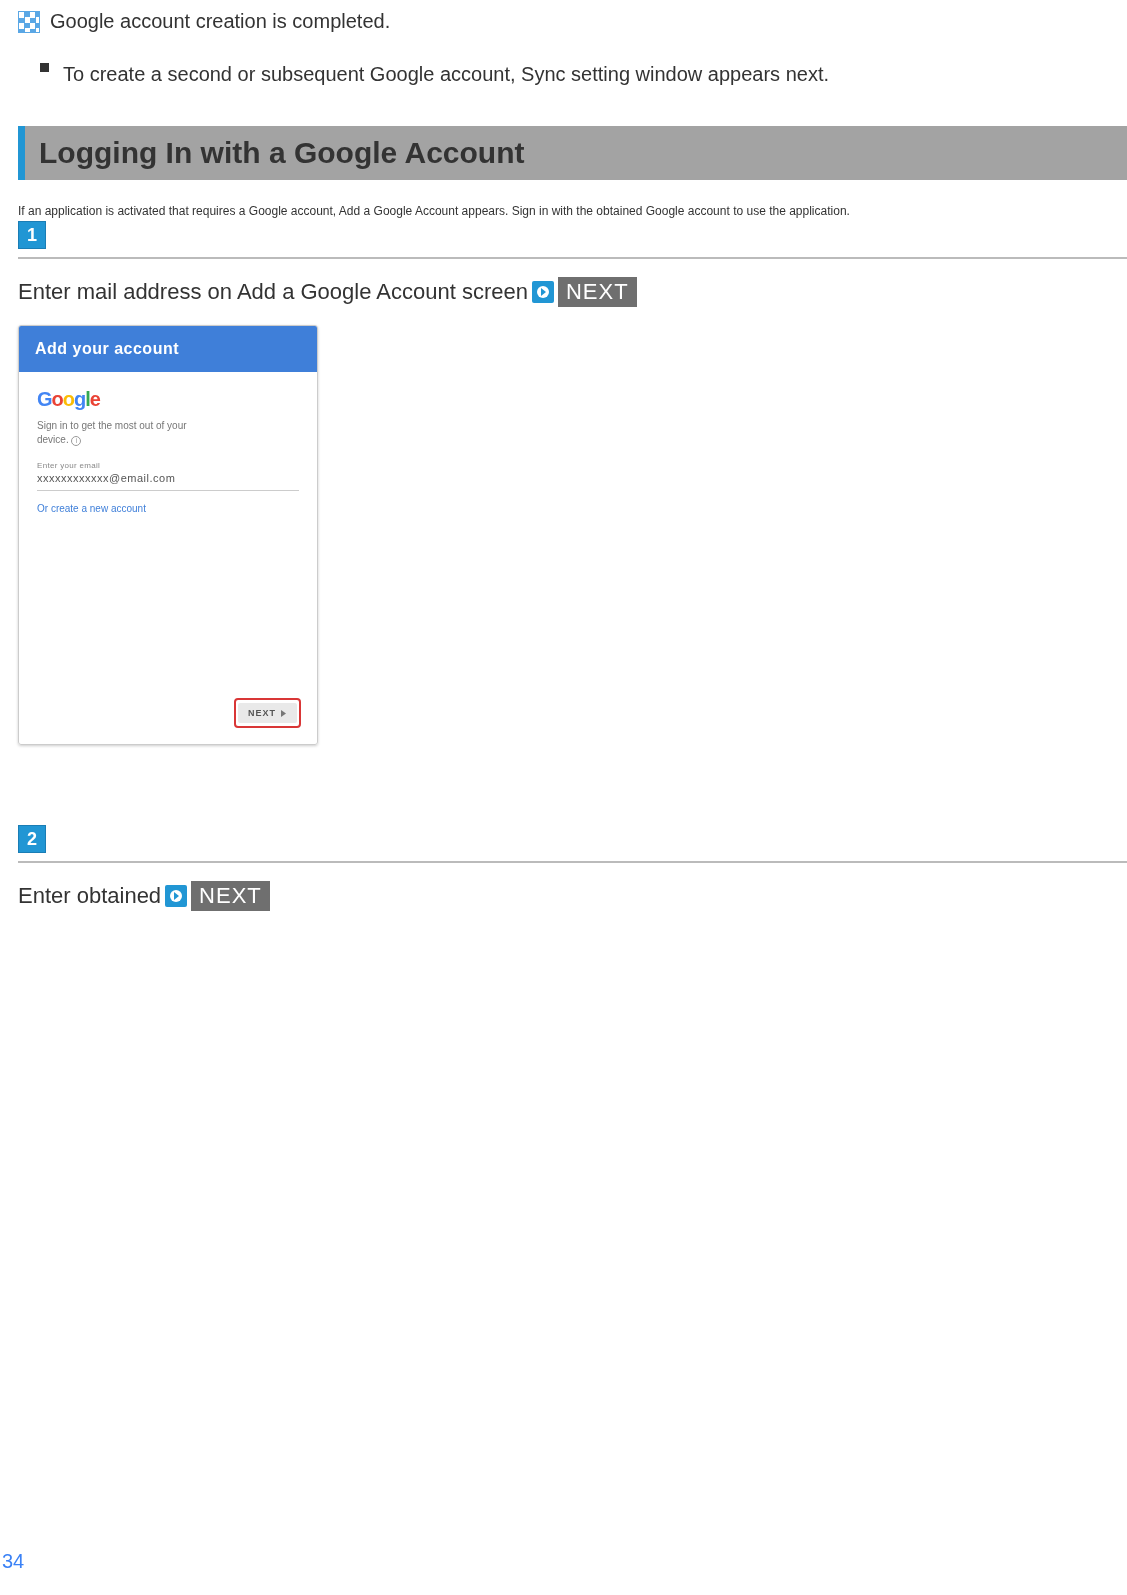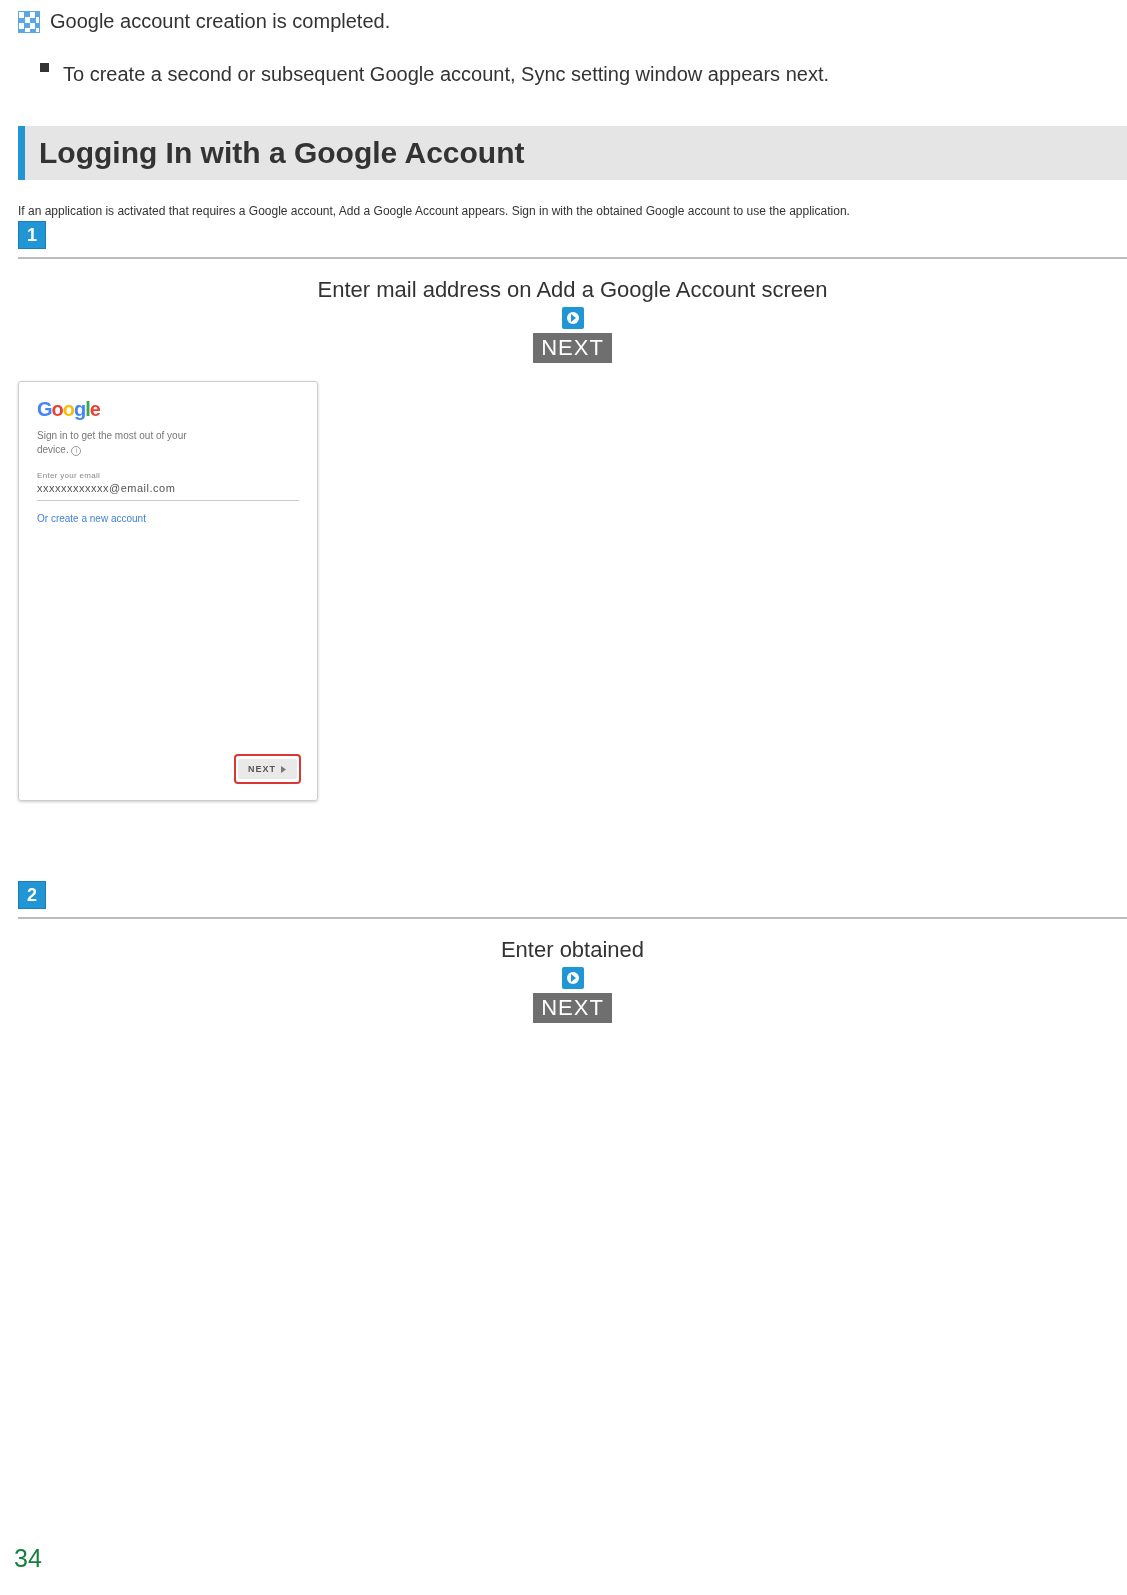--- a/index.html
+++ b/index.html
@@ -32,21 +32,21 @@
       gap: 14px;
       font-size: 20px;
       margin: 0 0 40px 22px;
     }
     .bullet-square {
       width: 9px;
       height: 9px;
       background: #333;
     }
     .section-heading {
-      background: #e5e5e5;
+      background: #a3a3a3;
       border-left: 7px solid #2196d4;
       font-size: 30px;
       font-weight: bold;
       color: #333;
       padding: 10px 14px;
       margin-bottom: 22px;
     }
     .section-body {
       font-size: 12px;
       line-height: 1.6;
@@ -72,21 +72,20 @@
       margin-bottom: 18px;
     }
     .step-instruction {
       font-size: 22px;
       color: #333;
       margin-bottom: 18px;
       display: flex;
       align-items: center;
       flex-wrap: wrap;
       gap: 4px;
-      flex-direction: column;
     }
     .arrow-icon {
       display: inline-flex;
       width: 22px;
       height: 22px;
       background: #2196d4;
       align-items: center;
       justify-content: center;
       border-radius: 2px;
     }
@@ -183,24 +182,24 @@
       font-weight: bold;
       letter-spacing: 1px;
       padding: 5px 10px;
       display: flex;
       align-items: center;
       gap: 4px;
       border-radius: 2px;
     }
     .page-number {
       position: absolute;
-      left: 14px;
+      left: 2px;
       bottom: 22px;
-      font-size: 25px;
-      color: #15803d;
+      font-size: 20px;
+      color: #3b82f6;
     }
   </style>
 </head>
 <body>
 
 <div class="result-line">
   <div class="result-icon"></div>
   <span>Google account creation is completed.</span>
 </div>
 
@@ -222,20 +221,21 @@
   <span class="arrow-icon">
     <svg width="14" height="14" viewBox="0 0 14 14">
         <circle cx="7" cy="7" r="6" fill="#fff"></circle>
         <path d="M5 3 L10 7 L5 11 Z" fill="#2196d4"></path>
       </svg>
   </span>
   <span class="next-label">NEXT</span>
 </div>
 
 <div class="mockup-card">
+  <div class="mockup-header">Add your account</div>
   <div class="mockup-body">
     <div class="google-logo">
       <span>G</span><span>o</span><span>o</span><span>g</span><span>l</span><span>e</span>
     </div>
     <div class="signin-desc">
       <span>Sign in to get the most out of your</span><br>
       <span>device.</span>
       <span class="info-circle">i</span>
     </div>
     <div class="input-label">Enter your email</div>

